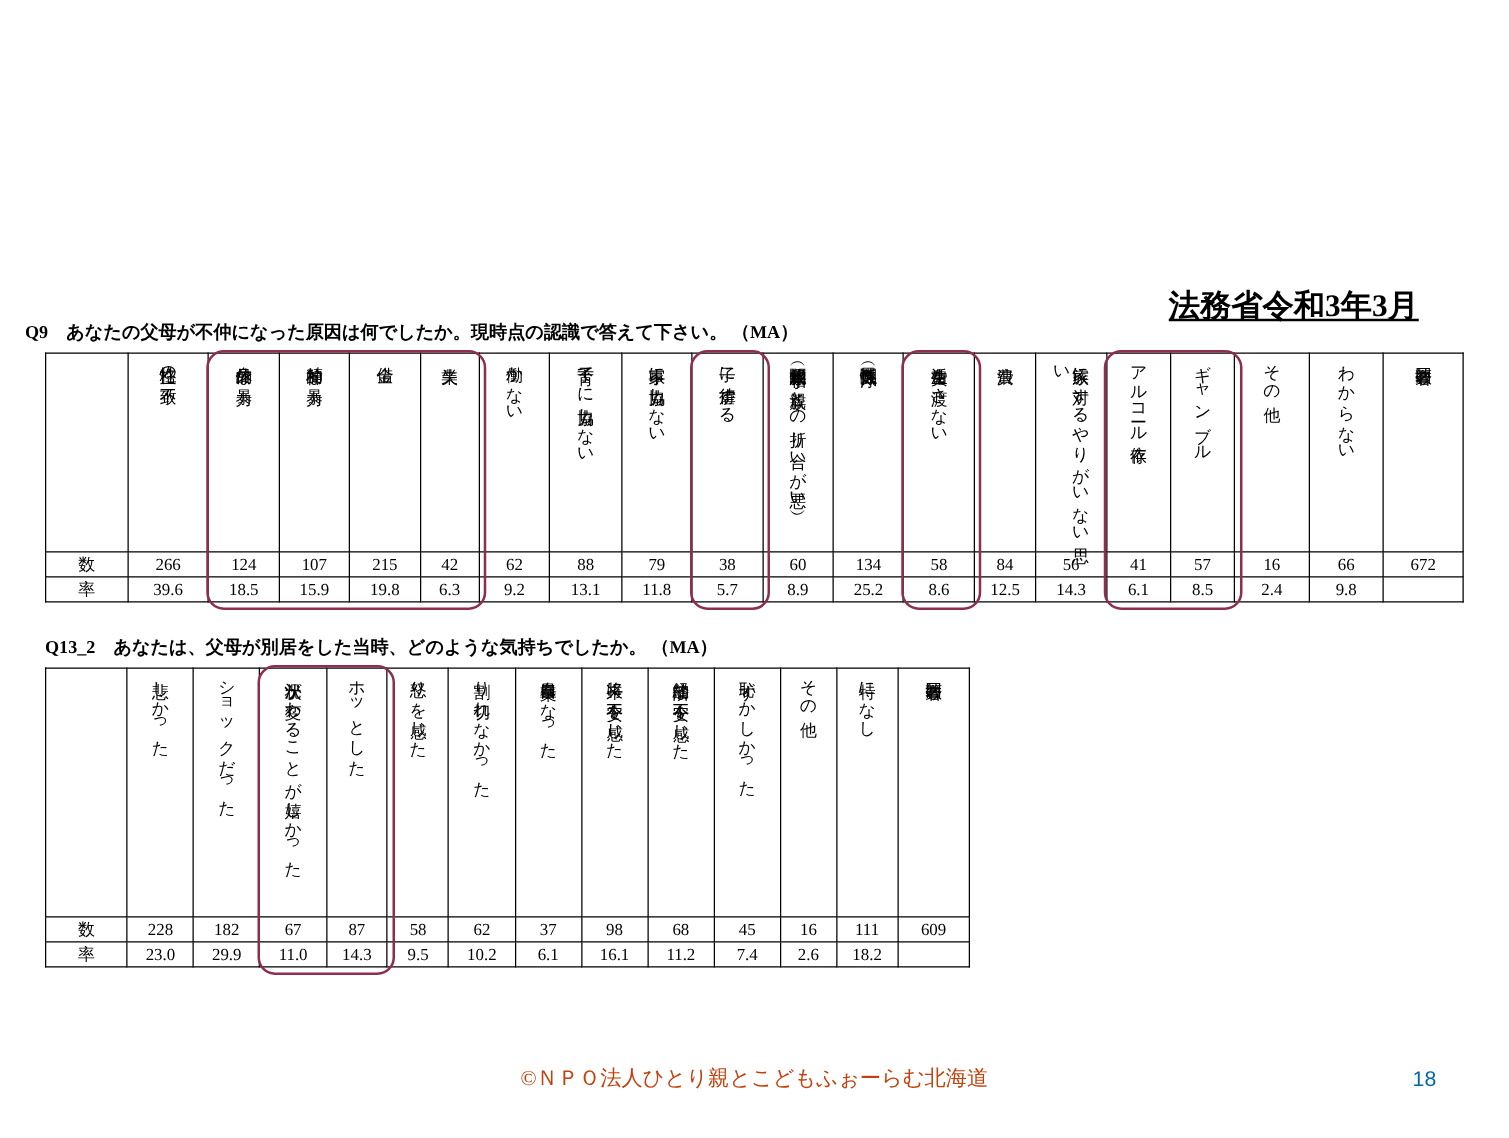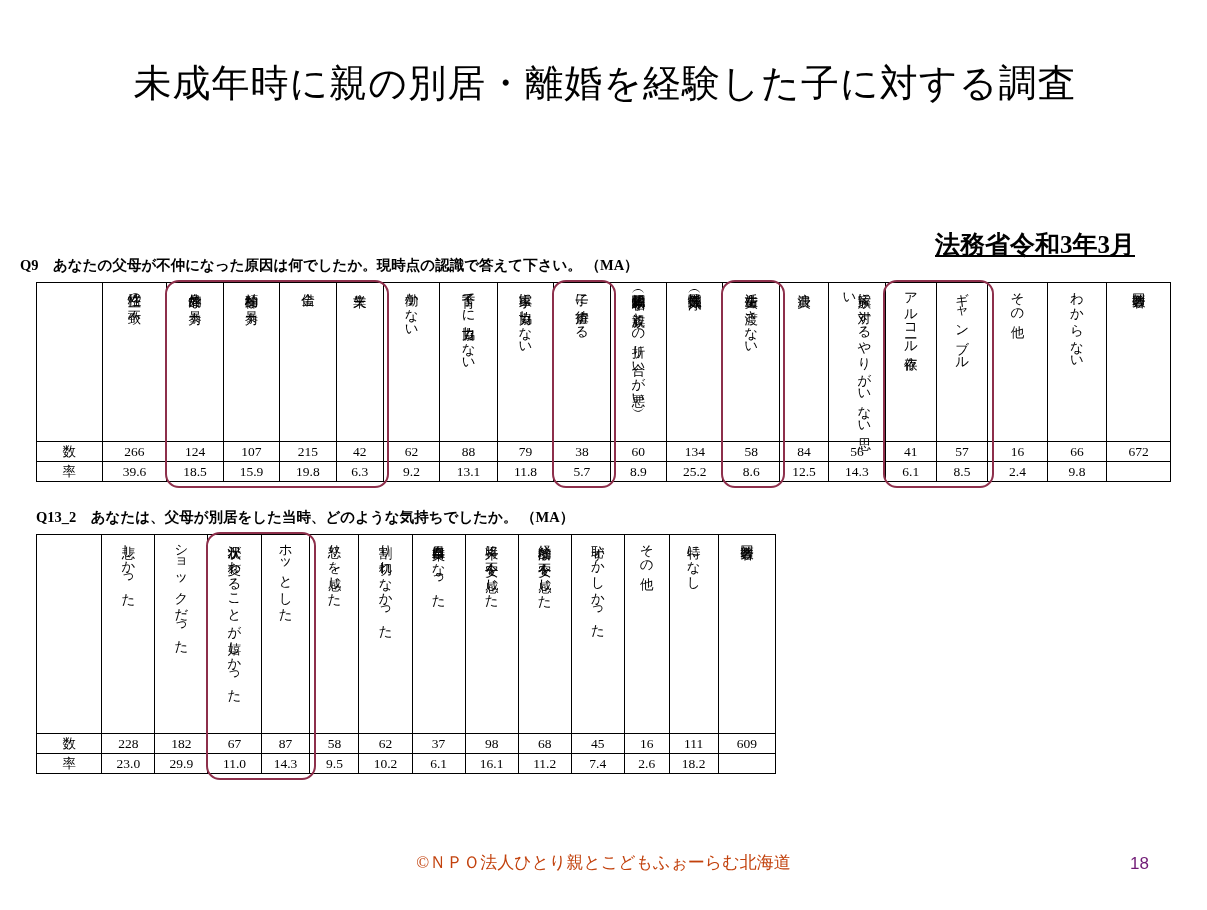--- a/index.html
+++ b/index.html
@@ -112,30 +112,29 @@
     text-align: center;
     font-size: 17px;
     color: #c2410c;
     font-family: "Liberation Serif", serif;
   }
   .pagenum {
     position: absolute;
     right: 58px;
     bottom: 36px;
     font-size: 17px;
-    color: #701a75;
+    color: #0369a1;
     font-family: "Liberation Sans", sans-serif;
   }
 </style>
 </head>
 <body>
 
 <div class="slide">
 
-  <div class="title">未成年時に親の別居・離婚を経験した子に対する調査</div>
 
   <div class="source">法務省令和3年3月</div>
 
   <div class="qlabel" id="q9-label">Q9　あなたの父母が不仲になった原因は何でしたか。現時点の認識で答えて下さい。 （MA）</div>
 
   <table class="survey" id="q9-table" style="left:36px; top:282px; width:1135px;">
     <colgroup id="q9-cols">
         <col style="width: 64px;">
         <col style="width: 63px;">
         <col style="width: 55px;">

